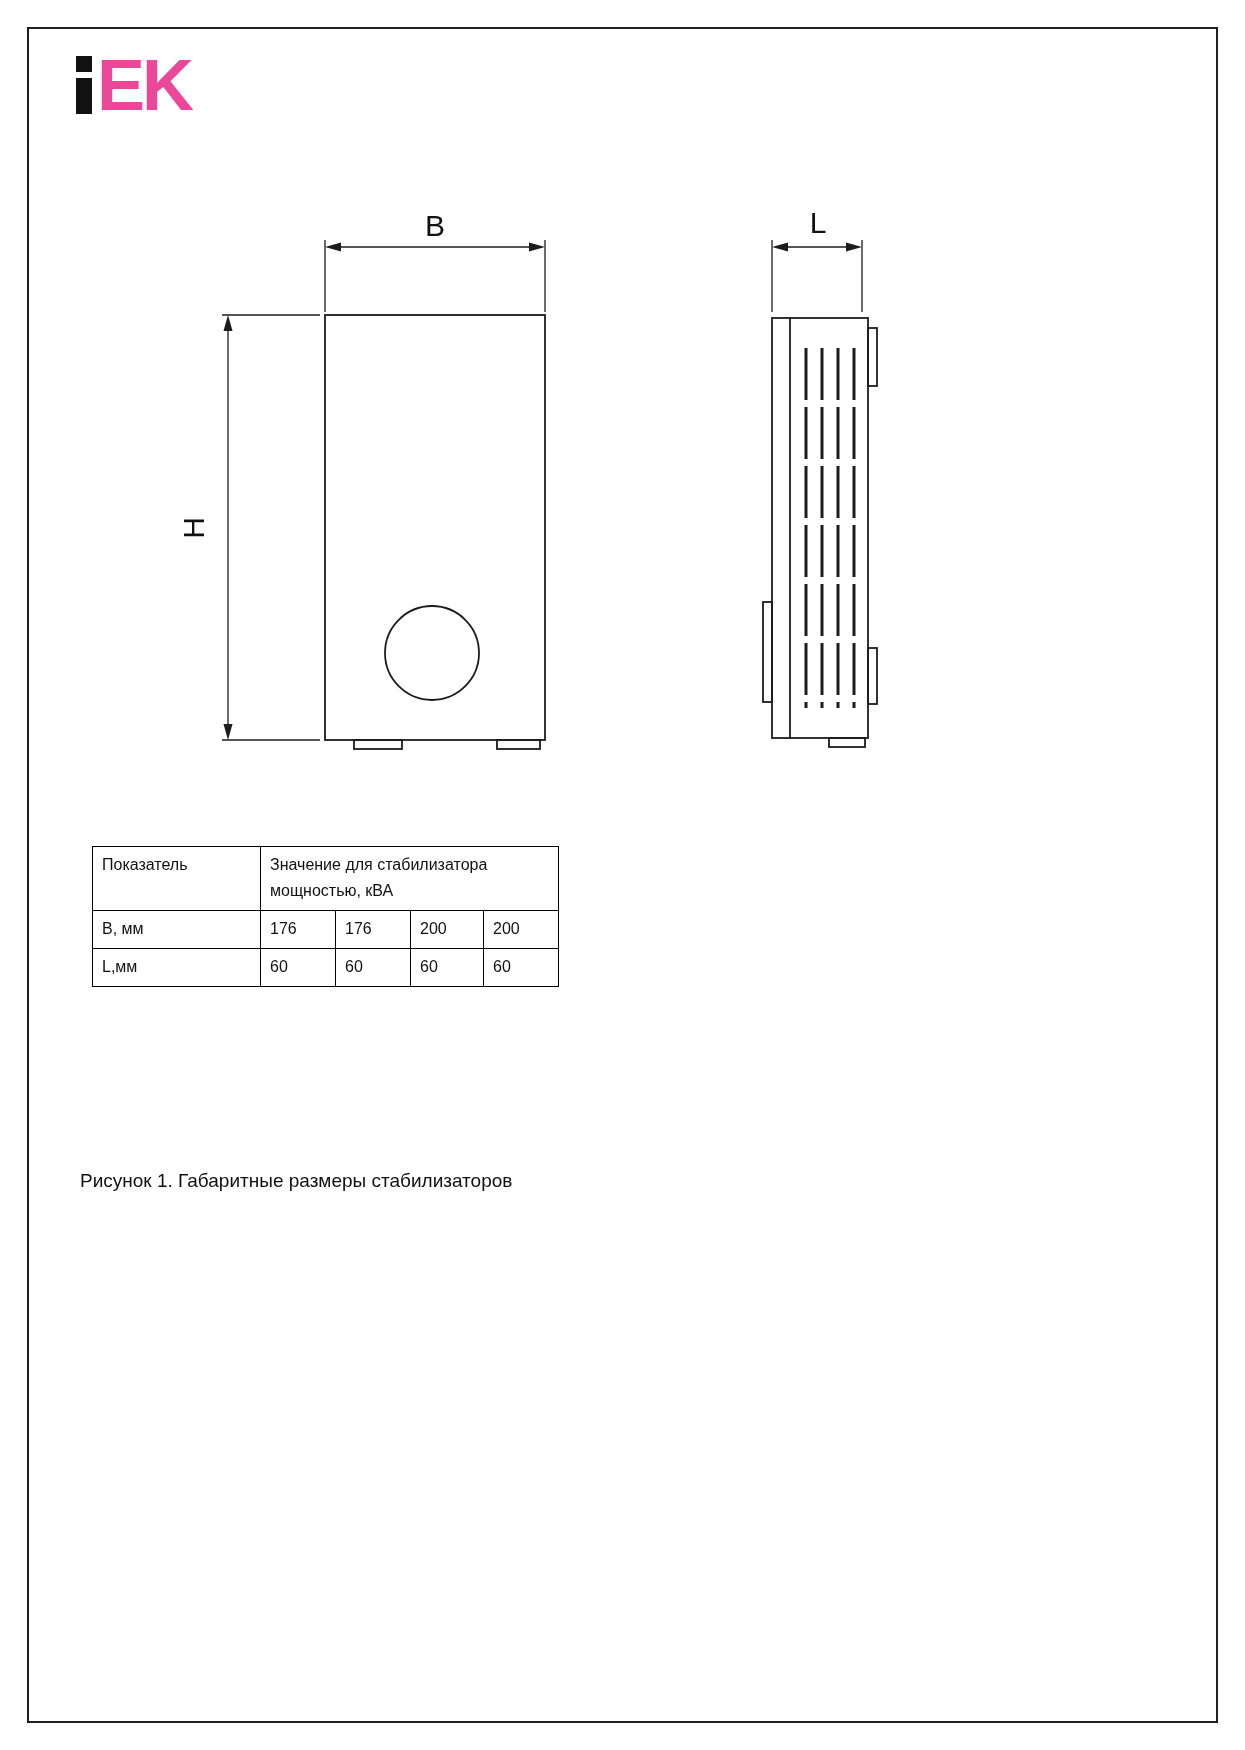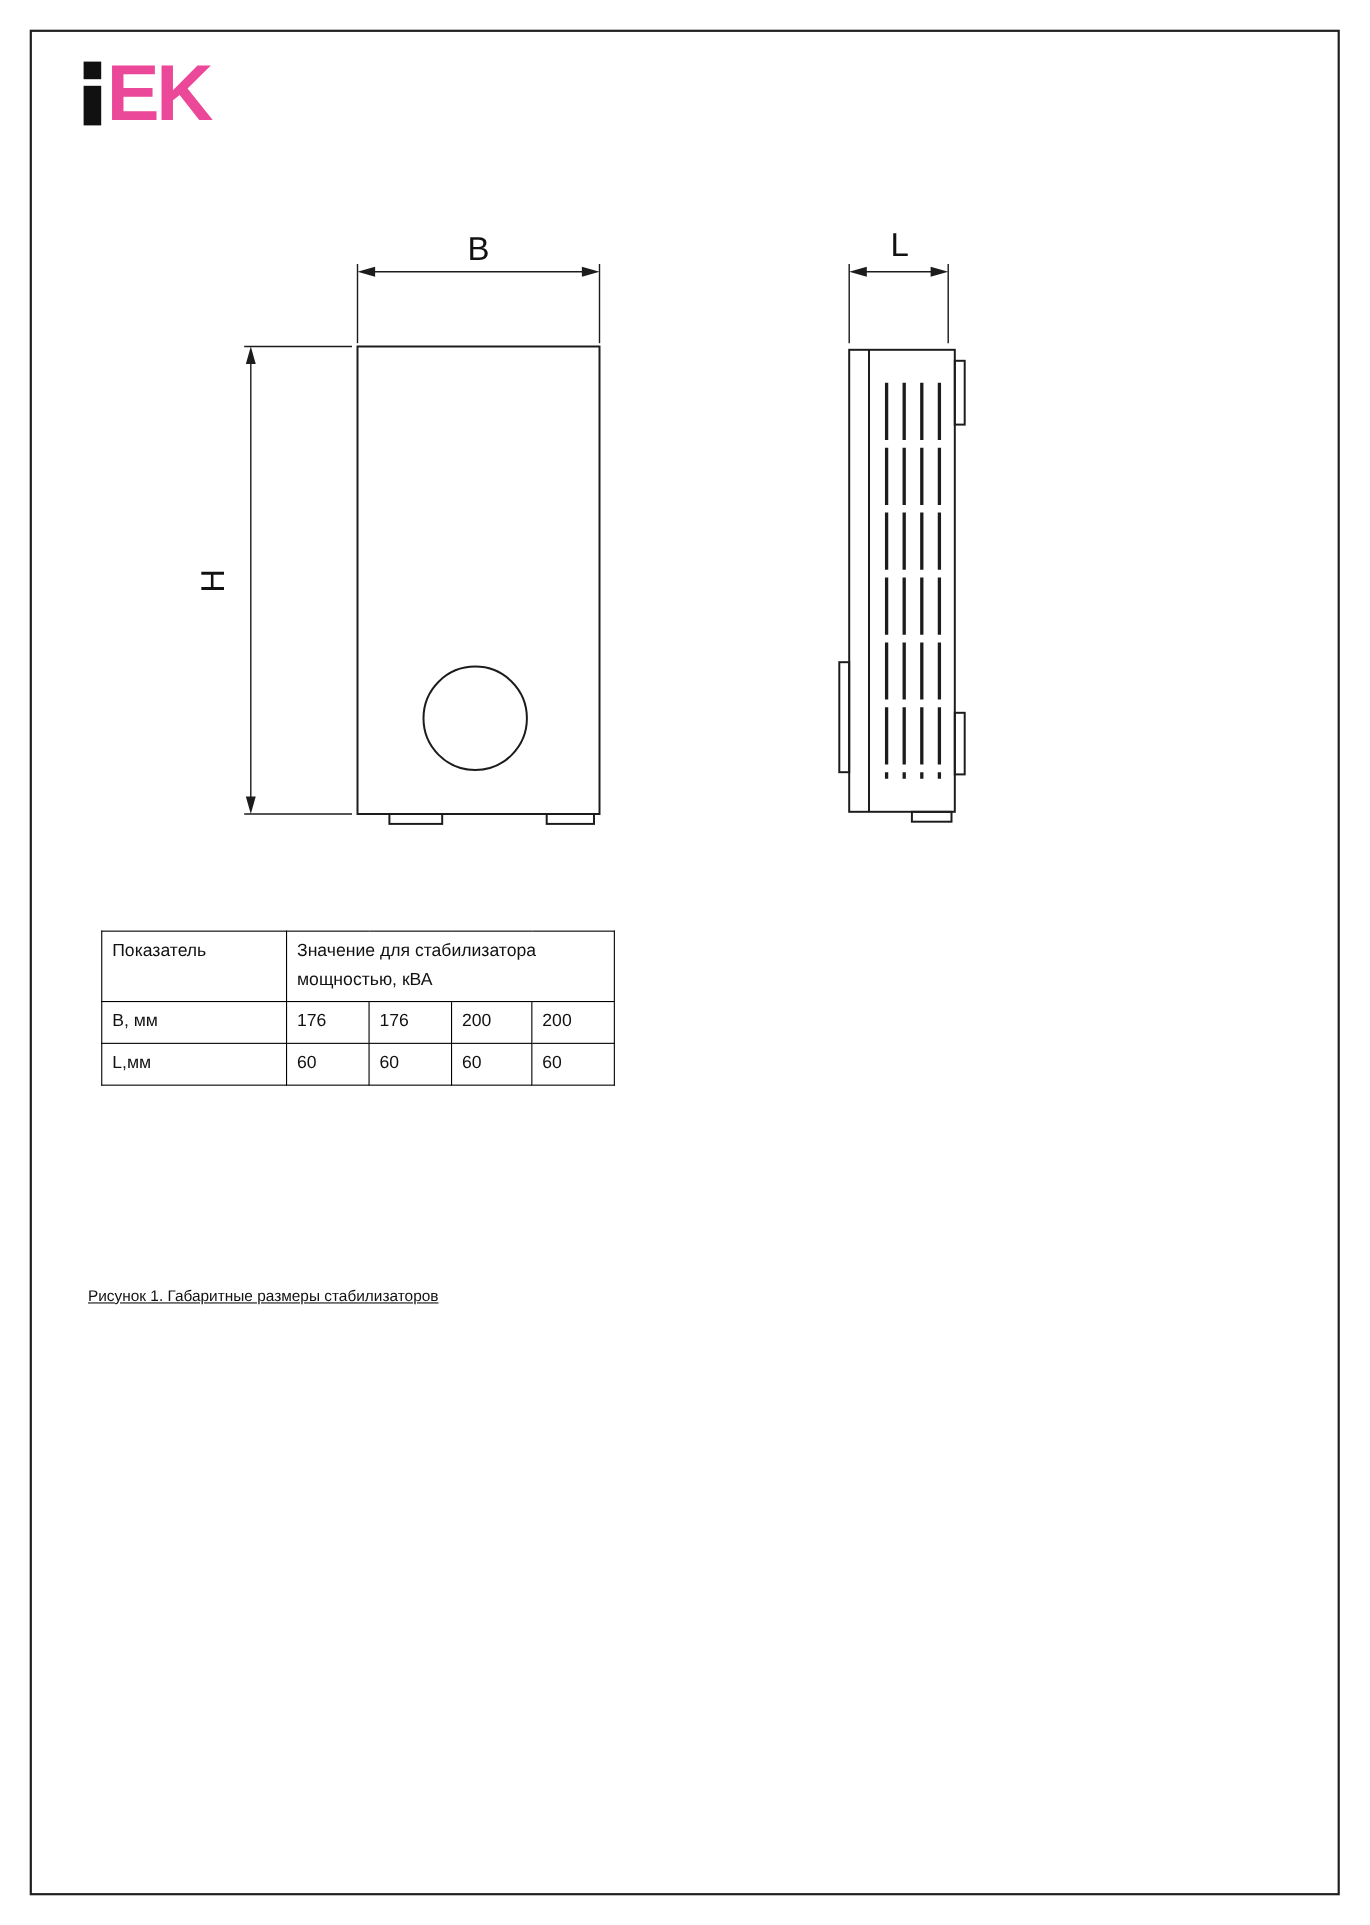--- a/index.html
+++ b/index.html
@@ -39,21 +39,21 @@
   }
   .spec-table td{
     border:1.5px solid #000;
     padding:5px 8px 6px 9px;
     vertical-align:top;
     overflow:hidden;
   }
   
   .caption{
     position:absolute;left:80px;top:1170px;
-    font-size:14px;color:#111;text-decoration:underline;
+    font-size:19px;color:#111;
   }
 </style>
 </head>
 <body>
 
 <div class="page">
 
   <div class="frame"></div>
 
   <div class="logo">

